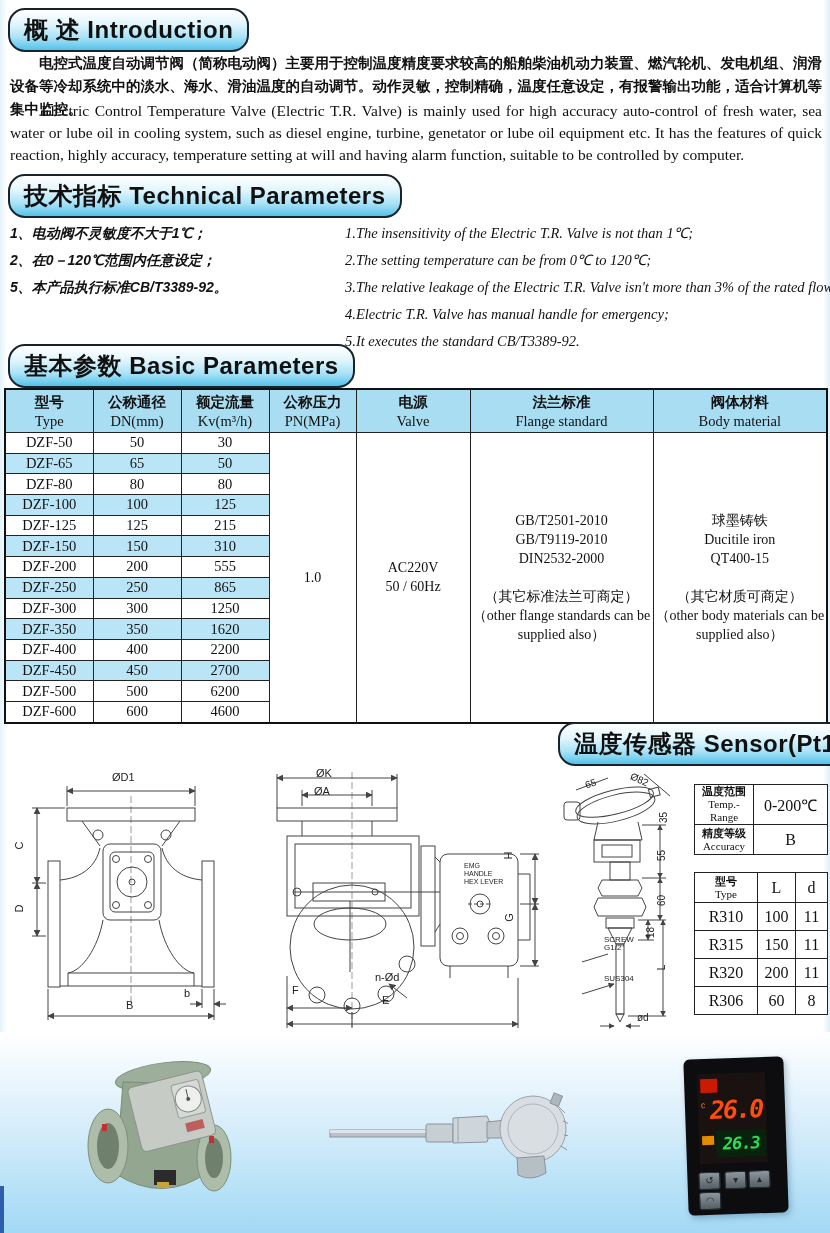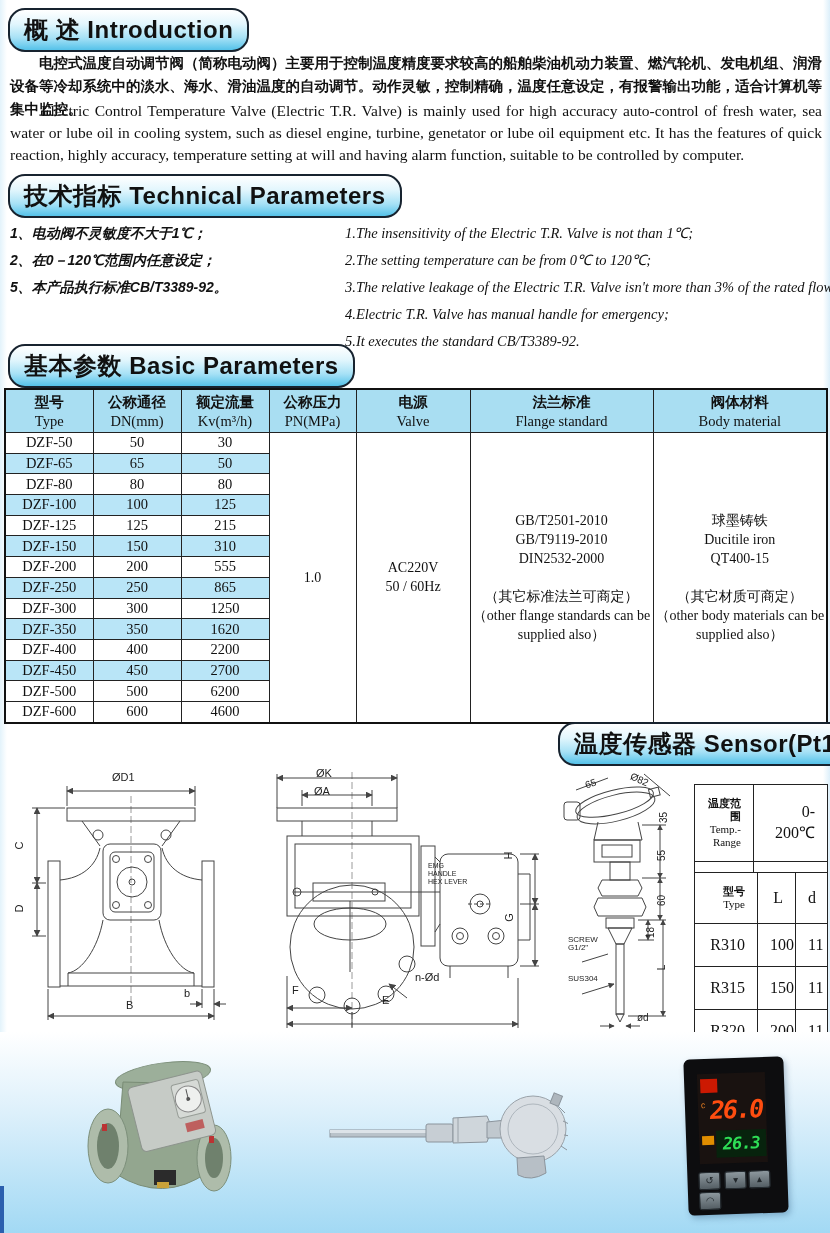--- a/index.html
+++ b/index.html
@@ -21,28 +21,28 @@
   .params th,.params td{border:1px solid #222;text-align:center;vertical-align:middle;padding:0;}
   .params thead th{background:#a9def2;height:42px;font-weight:bold;}
   .params thead .hzh{font-family:"Liberation Sans",sans-serif;font-size:14.5px;line-height:20px;}
   .params thead .hen{font-family:"Liberation Serif",serif;font-size:14.5px;line-height:19px;font-weight:normal;}
   .params tbody td{font-size:14.5px;height:19.7px;background:#fff;}
   .params tbody tr.stripe td{background:#b9e5f7;}
   .params td.merged{background:#fff;white-space:pre-line;font-size:14px;line-height:19px;vertical-align:middle;}
   
   .stable{position:absolute;border-collapse:collapse;table-layout:fixed;font-family:"Liberation Serif",serif;
           border:1.5px solid #222;background:#fff;}
-  .stable th,.stable td{border:1px solid #222;text-align:right;vertical-align:middle;padding:12px;font-weight:normal;}
+  .stable th,.stable td{border:1px solid #222;text-align:center;vertical-align:middle;padding:0;font-weight:normal;}
   .stable .szh{font-family:"Liberation Sans",sans-serif;font-size:11px;line-height:13px;font-weight:bold;}
   .stable .sen{font-size:11px;line-height:13px;}
   .stable td{font-size:16px;}
   
   .dim{position:absolute;font-family:"Liberation Sans",sans-serif;font-size:11px;color:#222;white-space:pre-line;line-height:11px;}
   .vert{transform:rotate(-90deg);transform-origin:center center;}
-  .tiny{font-size:7px;line-height:8px;}
+  .tiny{font-size:7px;line-height:8px;margin-left:36px;}
   .drawing{position:absolute;}
   
   .photo-strip{position:absolute;left:0;top:1032px;width:830px;height:201px;
                background:linear-gradient(180deg,#ffffff 0%,#ddf0fb 40%,#a2d9f4 100%);}
   .leftbar{position:absolute;left:0;top:1186px;width:4px;height:47px;background:#2b5fae;}
   
   .ctrl{position:absolute;left:686px;top:1058px;width:100px;height:156px;background:#0d0d0f;border-radius:6px;
         transform:rotate(-2deg);box-shadow:2px 3px 6px rgba(40,80,120,.35);}
   .disp{position:absolute;left:13px;top:15px;width:68px;height:90px;background:#191210;}
   .led-red{position:absolute;left:3px;top:5px;width:17px;height:14px;background:#cc1902;}
@@ -305,21 +305,21 @@
       <line x1="152" y1="236" x2="134" y2="222" marker-end="url(#ar2)"></line>
       <line x1="235" y1="142" x2="212" y2="142" stroke-dasharray="4 2"></line>
     </g>
   </svg>
   <span class="dim" style="left:316px;top:768px;">ØK</span>
   <span class="dim" style="left:314px;top:786px;">ØA</span>
   <span class="dim tiny" style="left:428px;top:862px;width:40px;">EMG HANDLE
 HEX LEVER</span>
   <span class="dim vert" style="left:505px;top:850px;">H</span>
   <span class="dim vert" style="left:505px;top:912px;">G</span>
-  <span class="dim" style="left:375px;top:972px;margin-left:40px;">n-Ød</span>
+  <span class="dim" style="left:375px;top:972px;">n-Ød</span>
   <span class="dim" style="left:292px;top:985px;">F</span>
   <span class="dim" style="left:382px;top:995px;">E</span>
 
   <svg class="drawing" style="left:548px;top:770px;" width="146" height="266" viewBox="0 0 146 266">
     <defs>
         <marker id="ar3" viewBox="0 0 10 10" refX="9" refY="5" markerWidth="6" markerHeight="6" orient="auto-start-reverse">
           <path d="M0 0 L10 5 L0 10 z" fill="#444"></path>
         </marker>
       </defs>
     <g stroke="#444" fill="none" stroke-width="1">
@@ -371,21 +371,21 @@
         <tr style="height:30px;">
       <th>
             <div class="szh">温度范围</div>
             <div class="sen">Temp.-Range</div>
           </th>
       <td>0-200℃</td>
     </tr>
     <tr style="height:30px;">
       <th>
             <div class="szh">精度等级</div>
-            <div class="sen">Electric</div>
+            <div class="sen">Accuracy</div>
           </th>
       <td>B</td>
     </tr>
   </tbody>
     </table>
 
   <table class="stable" style="left:694px;top:872px;width:133px;">
     <colgroup>
         <col style="width:63px">
         <col style="width:38px">

